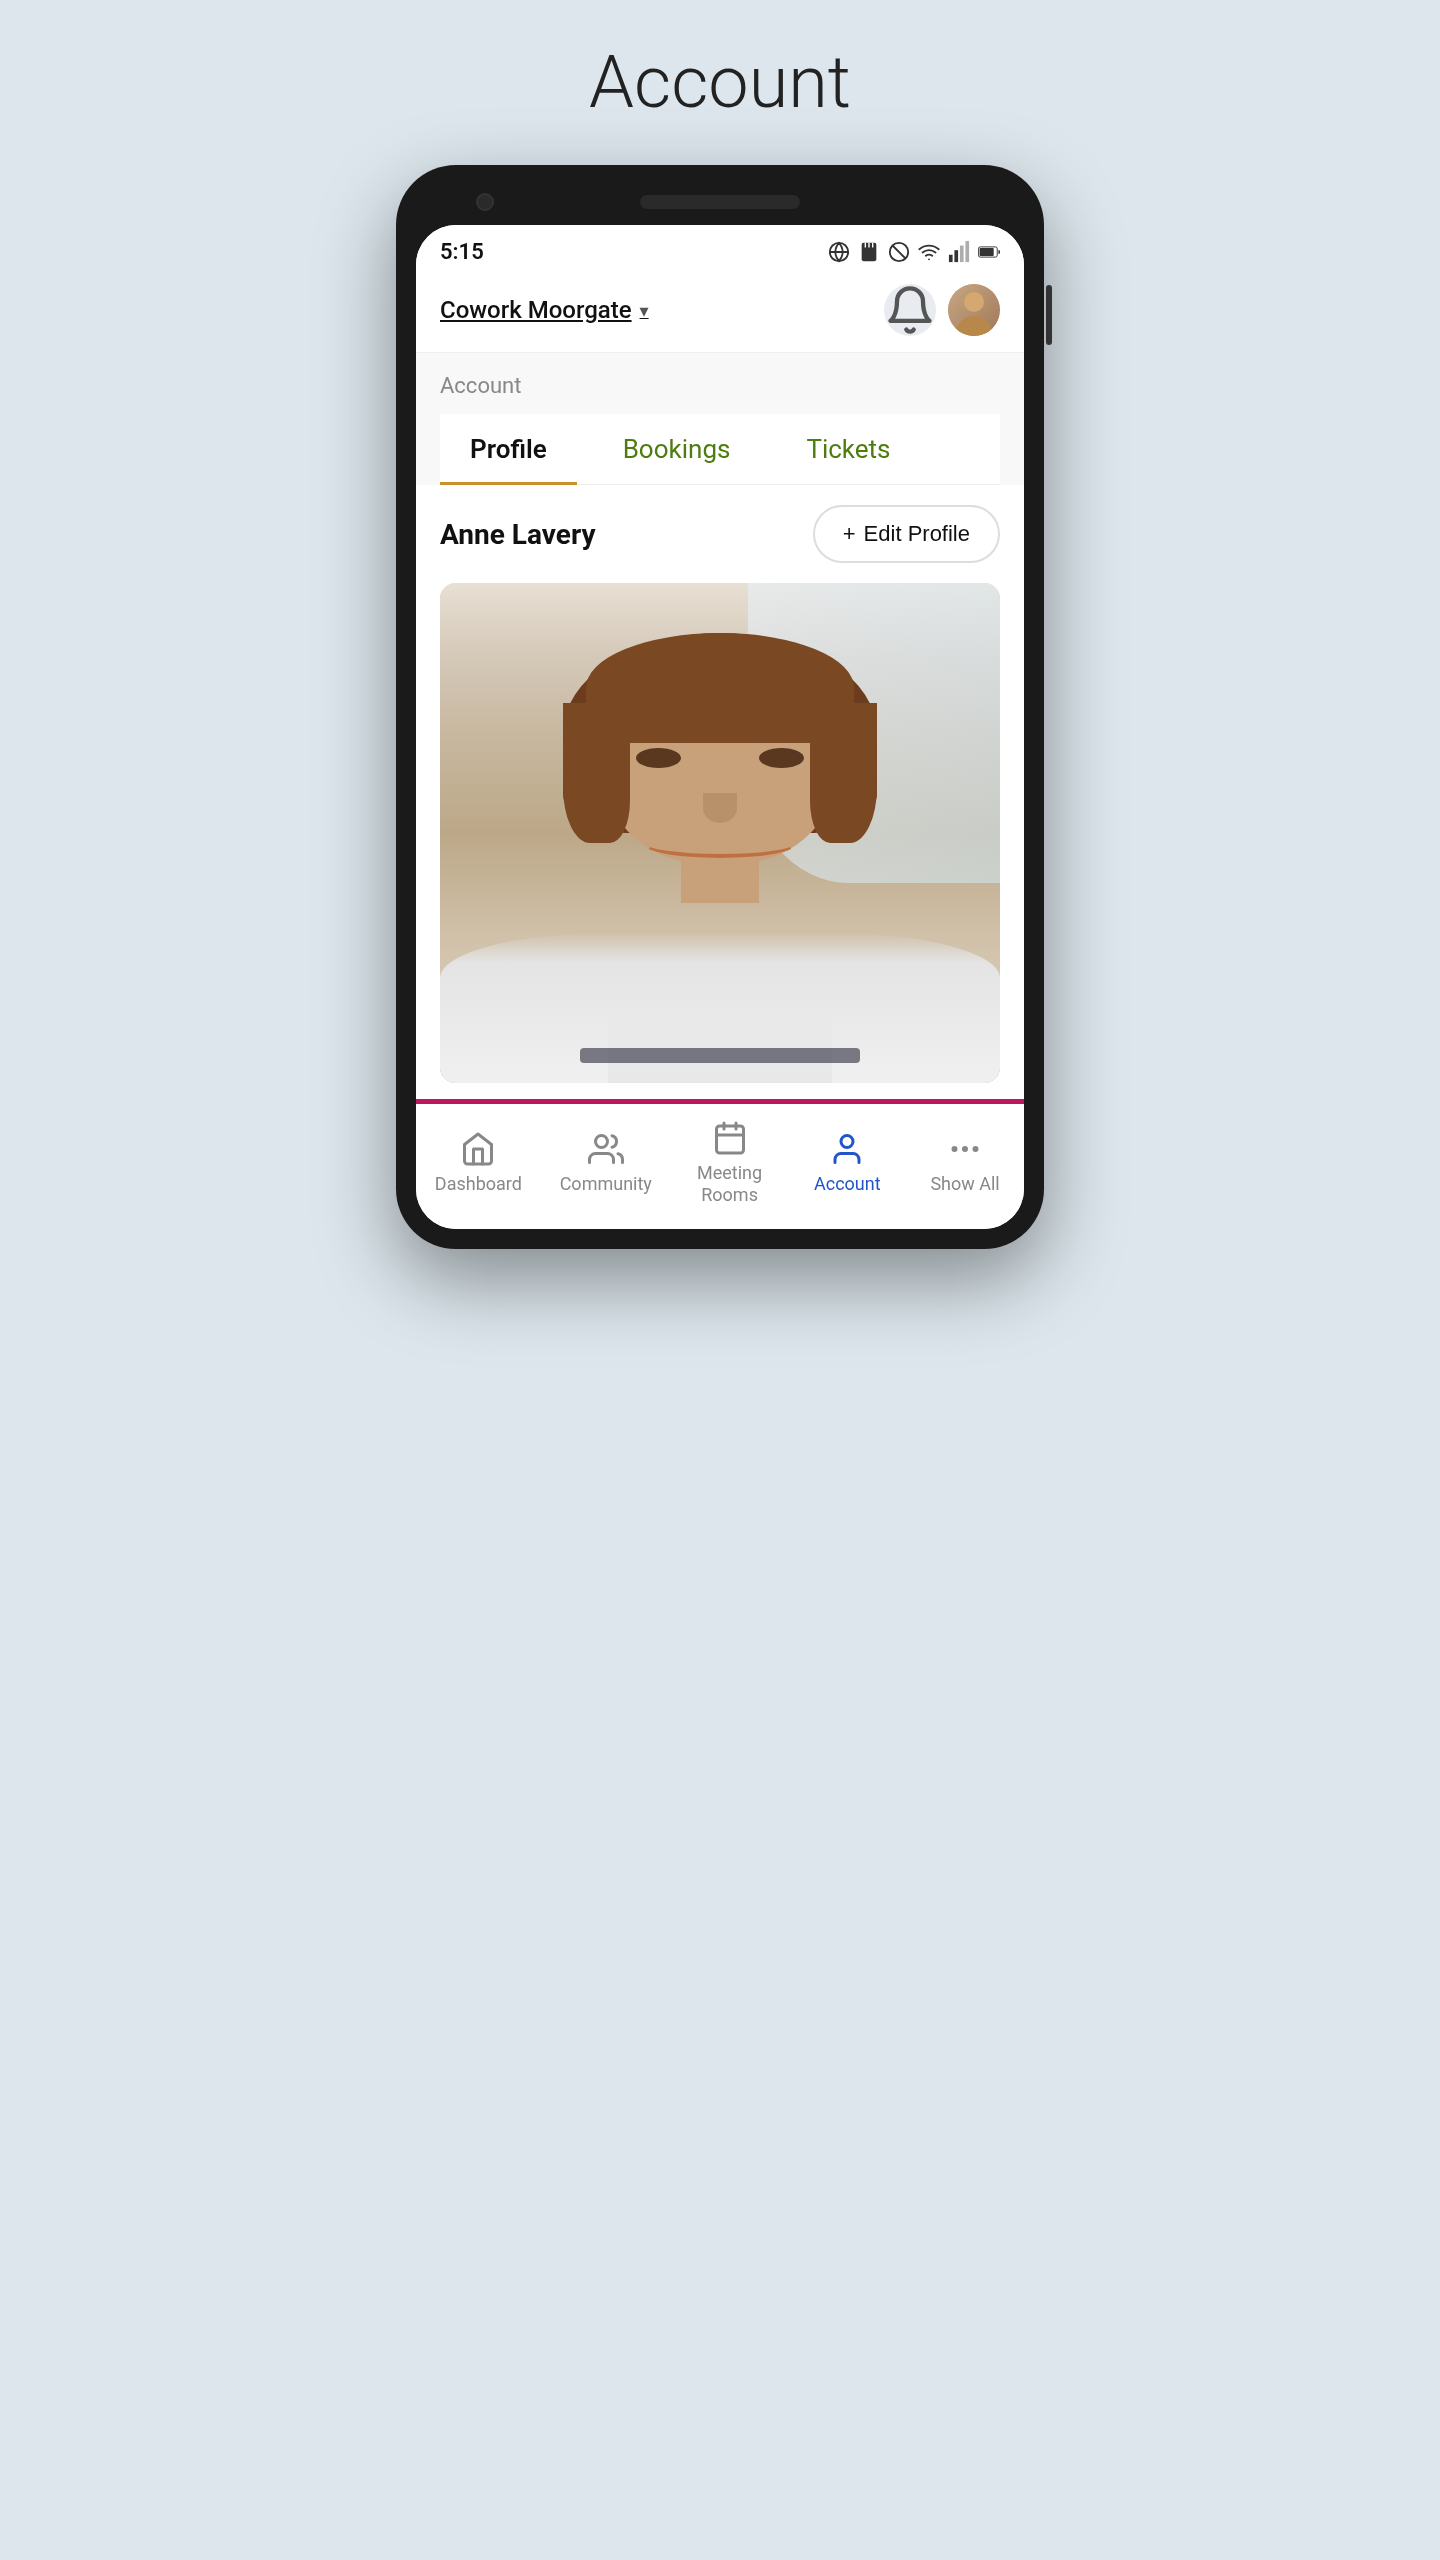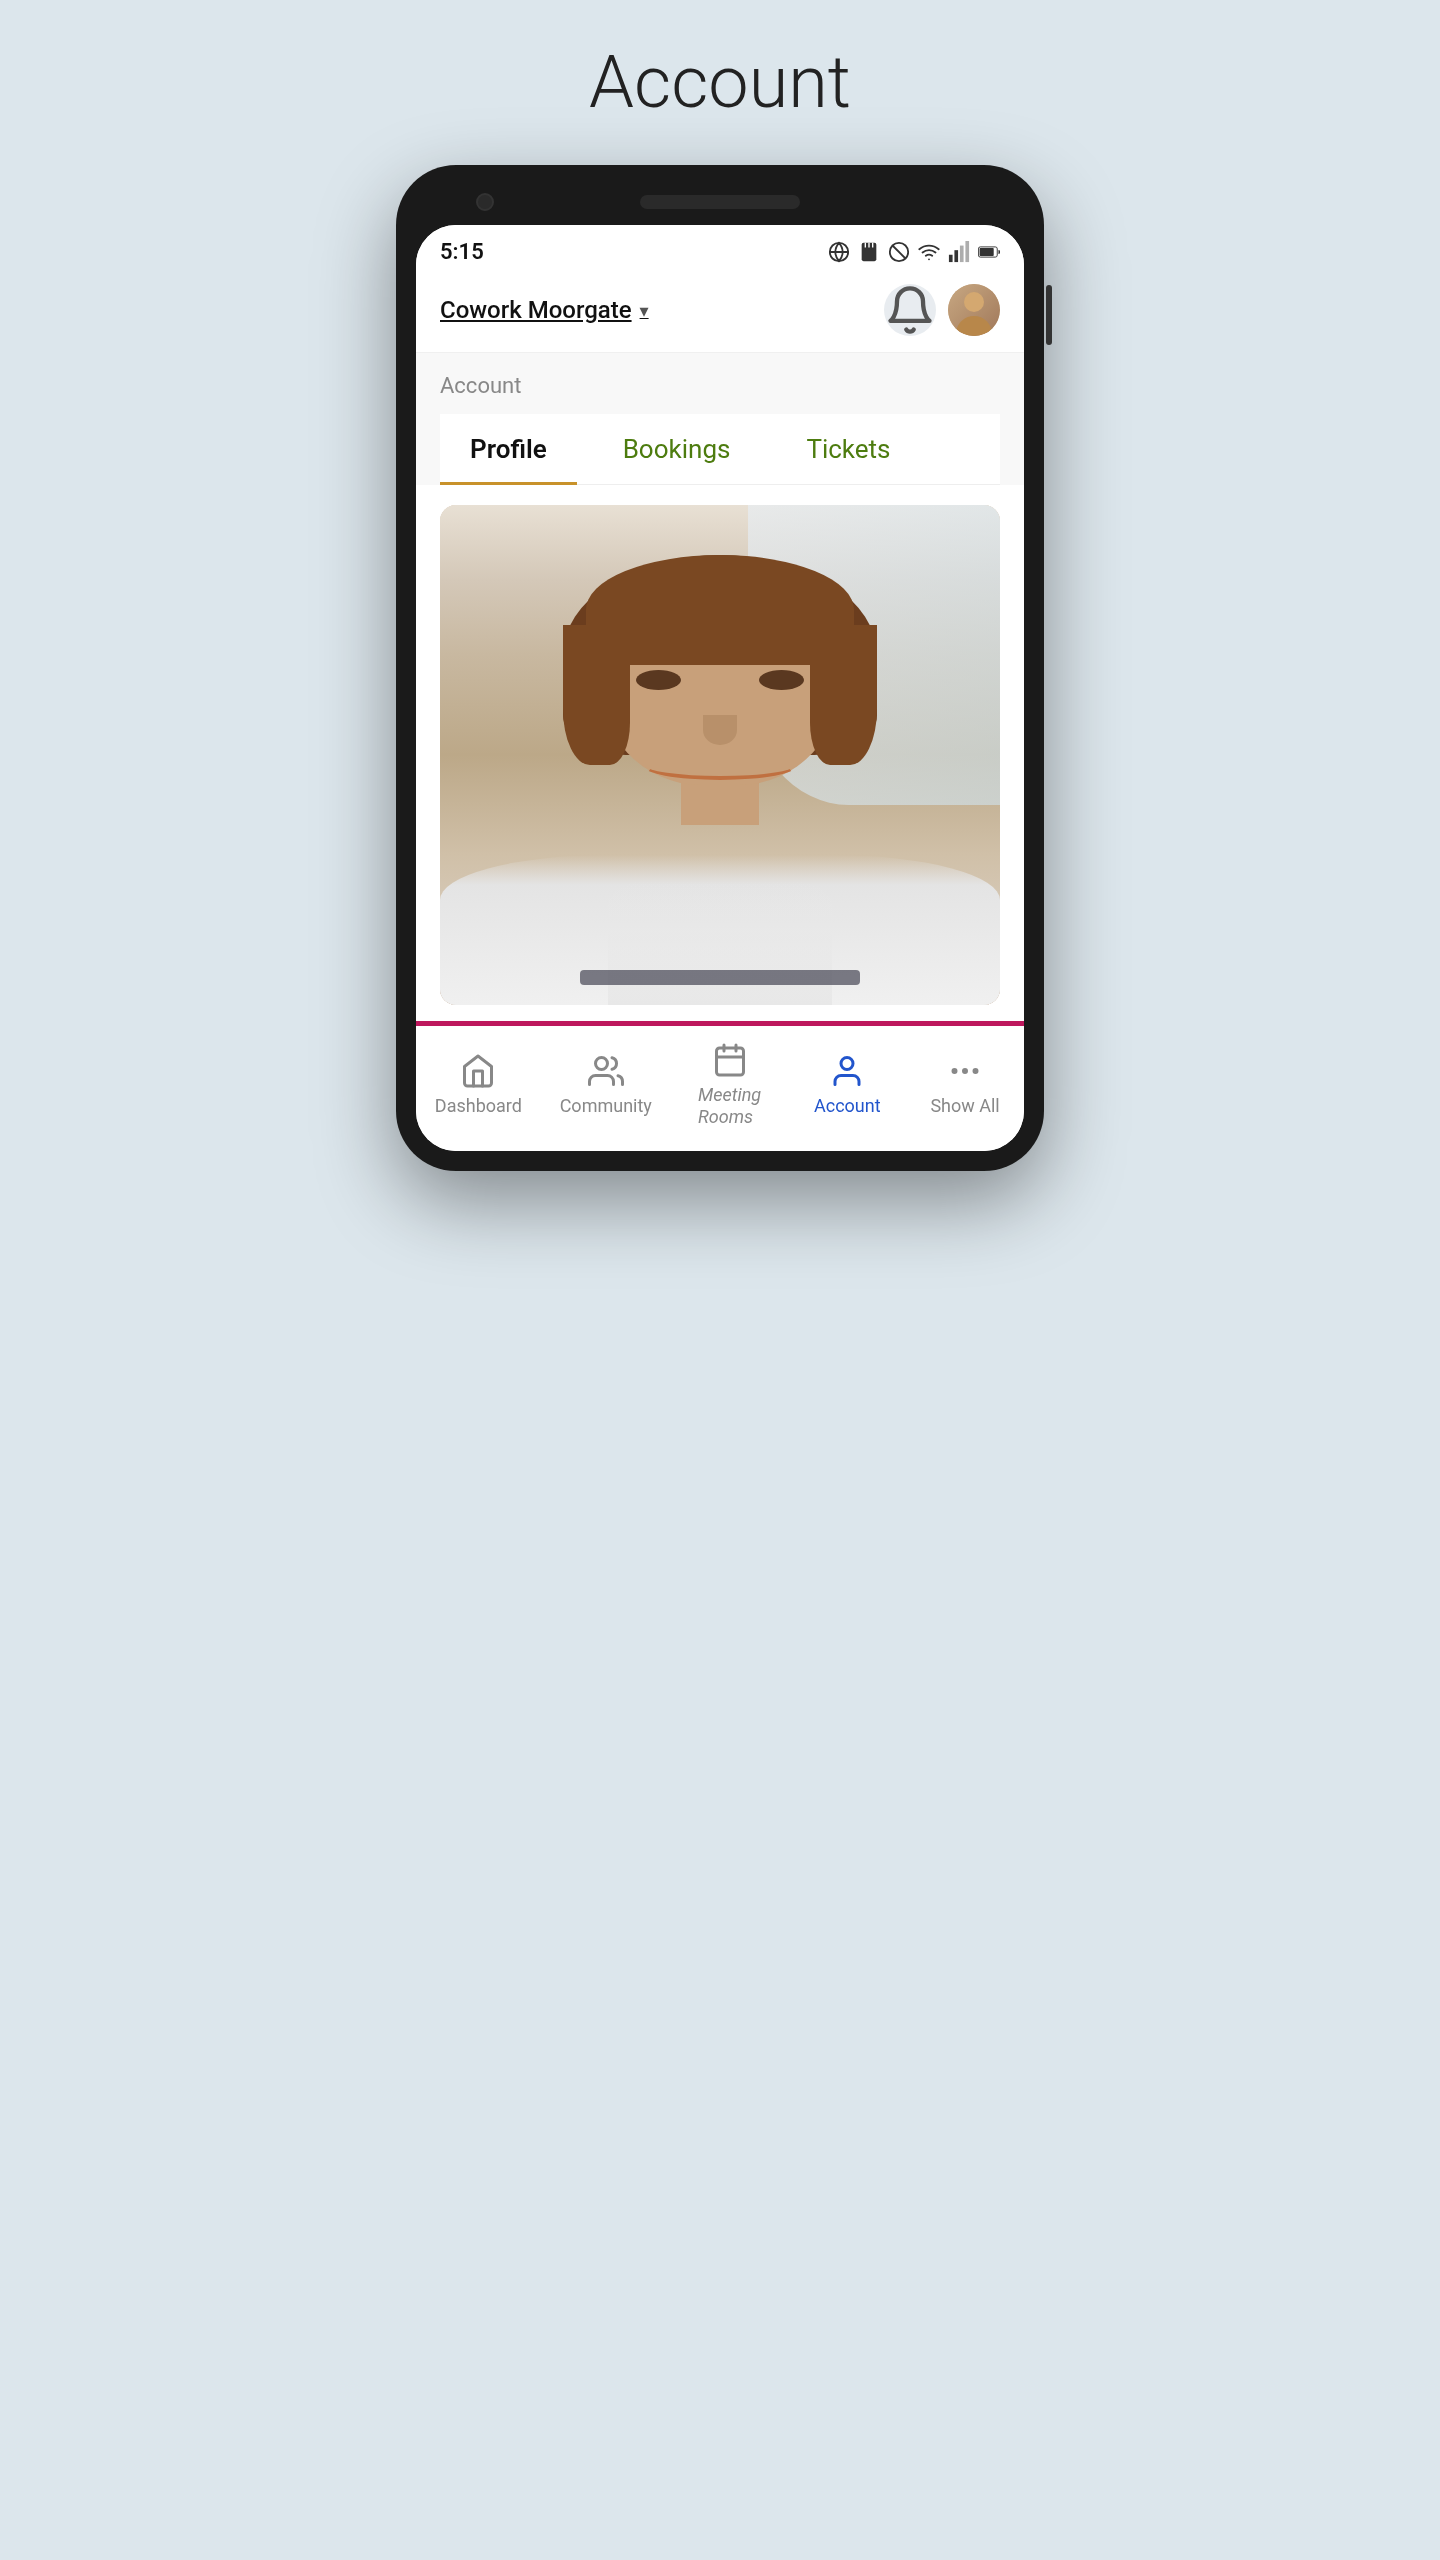--- a/index.html
+++ b/index.html
@@ -420,20 +420,27 @@
       <div class="section-label">Account</div>
 
       <div class="tabs">
         <div class="tab active">Profile</div>
         <div class="tab">Bookings</div>
         <div class="tab">Tickets</div>
       </div>
     </div>
 
     <div class="profile-section">
+      <div class="profile-header">
+        <span class="profile-name">Anne Lavery</span>
+        <button class="edit-profile-btn">
+          <span class="plus-icon">+</span>
+          <span>Edit Profile</span>
+        </button>
+      </div>
 
       <div class="profile-image-container">
         <div class="profile-image-bg">
 
           <div style="position:absolute; width:100%; height:100%; background: linear-gradient(to bottom, #e8e0d4 0%, #d4c8b8 15%, #c8b8a0 30%, #bca888 50%, #d0c0a8 70%, #e0d8d0 100%);">
           </div>
 
           <div style="position:absolute; top:0; right:0; width:45%; height:60%; background: linear-gradient(135deg, #e8f0f8, #d0e4f0); opacity:0.6; border-radius: 0 0 0 40%;"></div>
 
           <div style="position:absolute; top:10%; left:22%; width:56%; height:40%; background: #6b3d1e; border-radius: 50% 50% 20% 20%; z-index:1;"></div>
@@ -489,21 +496,21 @@
 
       <div class="nav-item">
         <div class="nav-icon">
           <svg viewBox="0 0 24 24" fill="none" stroke="#888" stroke-width="2" stroke-linecap="round" stroke-linejoin="round">
             <rect x="3" y="4" width="18" height="18" rx="2" ry="2"></rect>
             <line x1="16" y1="2" x2="16" y2="6"></line>
             <line x1="8" y1="2" x2="8" y2="6"></line>
             <line x1="3" y1="10" x2="21" y2="10"></line>
           </svg>
         </div>
-        <span class="nav-label" style="text-align:left;font-style:italic;">Meeting<br>Rooms</span>
+        <span class="nav-label" style="text-align:center;">Meeting<br>Rooms</span>
       </div>
 
       <div class="nav-item">
         <div class="nav-icon active">
           <svg viewBox="0 0 24 24" fill="none" stroke="#2255cc" stroke-width="2" stroke-linecap="round" stroke-linejoin="round">
             <path d="M20 21v-2a4 4 0 0 0-4-4H8a4 4 0 0 0-4 4v2"></path>
             <circle cx="12" cy="7" r="4"></circle>
           </svg>
         </div>
         <span class="nav-label active">Account</span>

